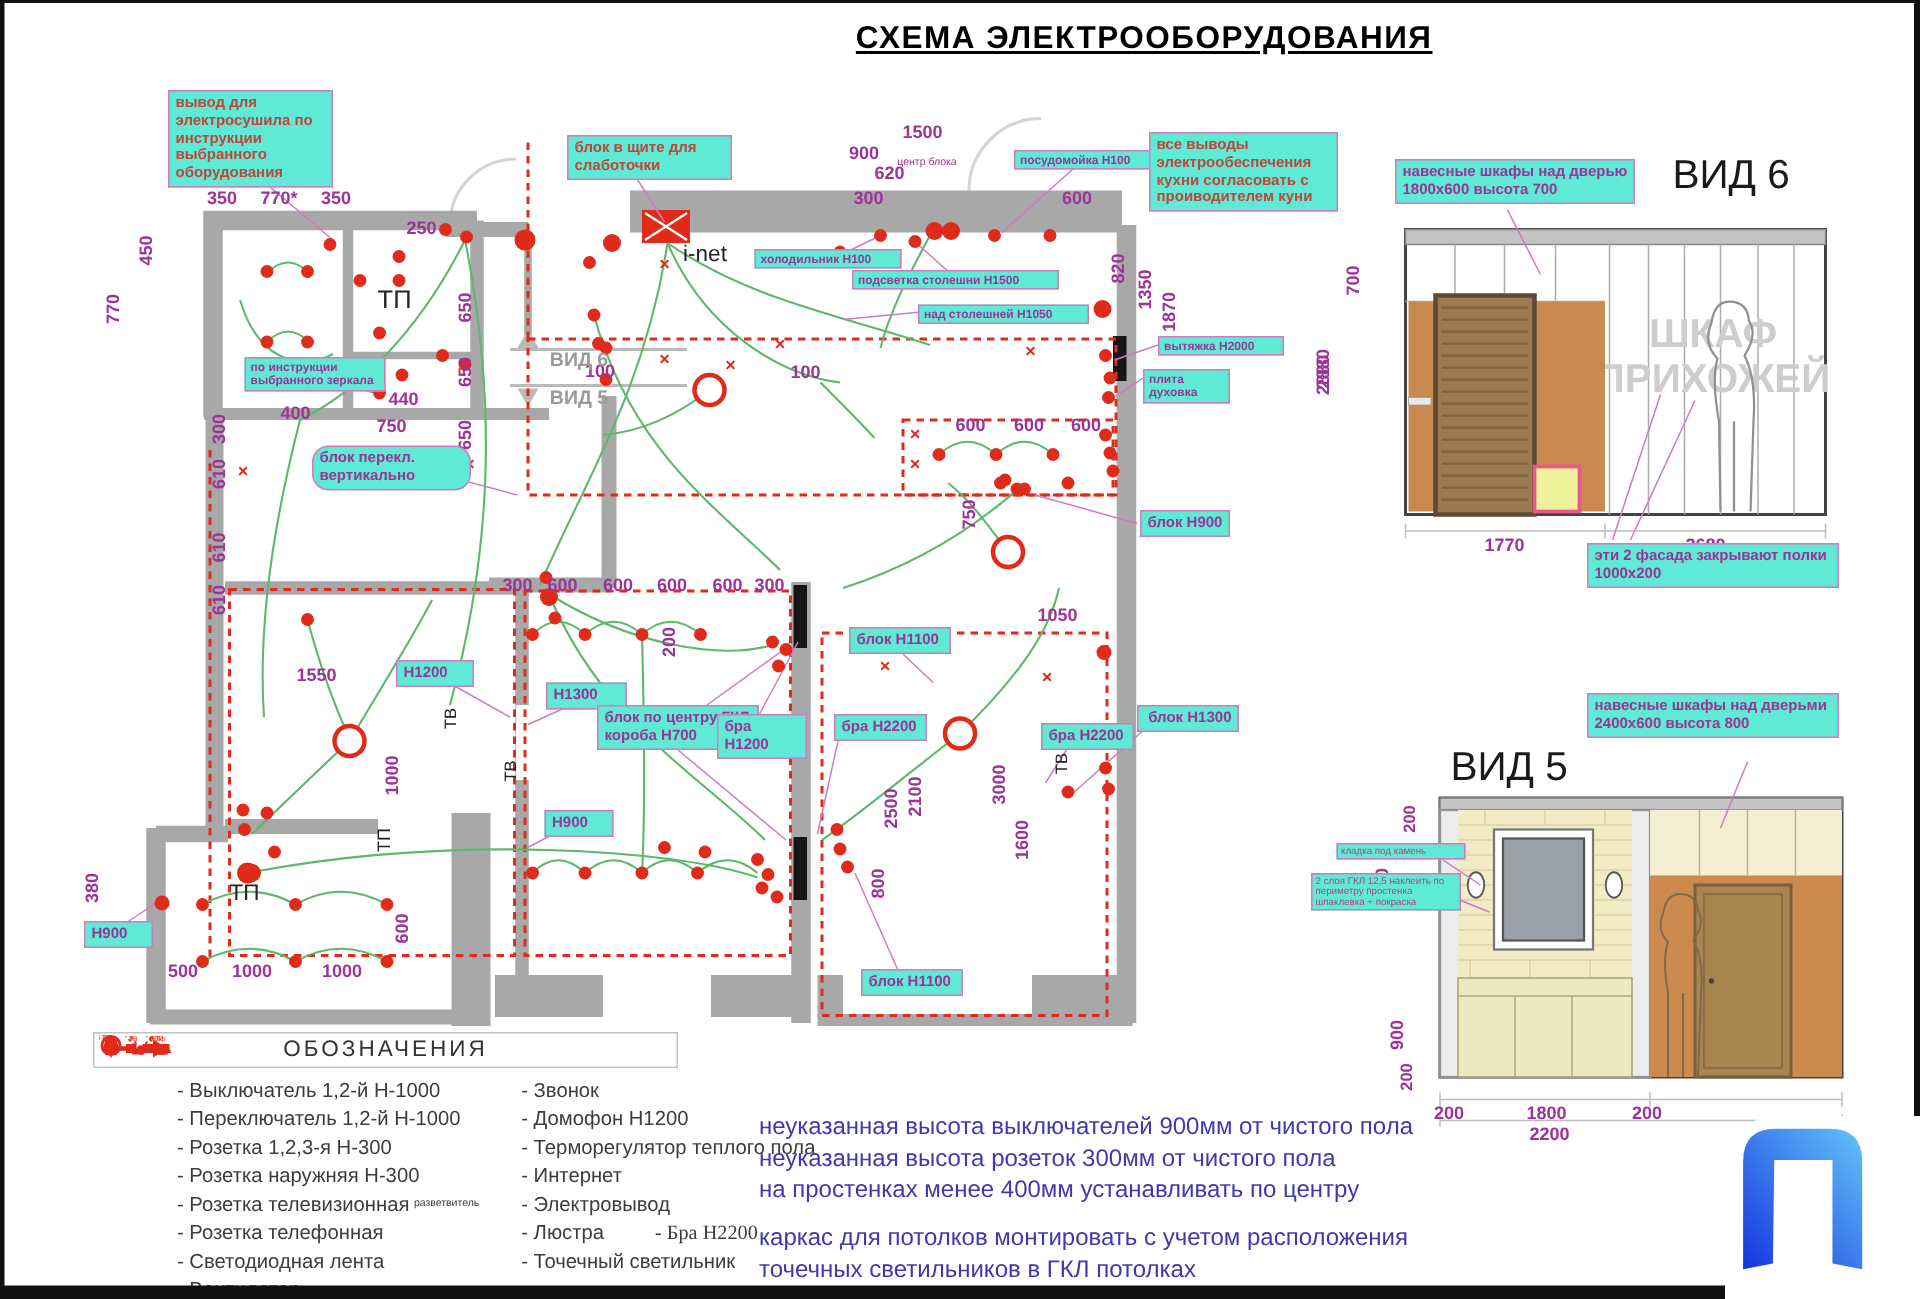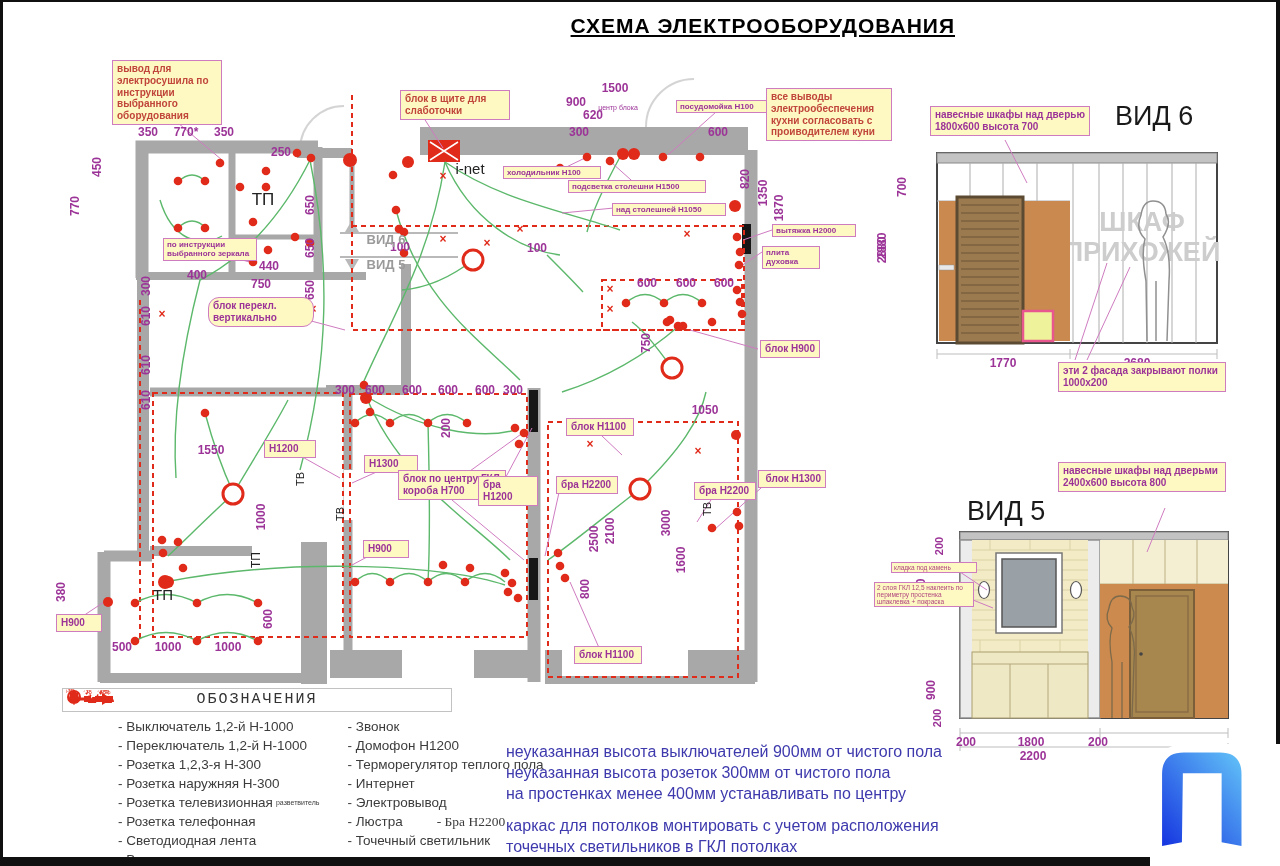--- a/index.html
+++ b/index.html
@@ -2,32 +2,32 @@
 <html><head>
 <meta charset="utf-8">
 <style>
   html,body{margin:0;padding:0;}
   body{width:1280px;height:866px;position:relative;background:#fff;overflow:hidden;
        font-family:"Liberation Sans",sans-serif;}
   #title{position:absolute;left:55px;top:14px;width:900px;text-align:right;
          font-size:21px;font-weight:bold;color:#000000;letter-spacing:1px;text-decoration:underline;}
   svg{position:absolute;left:0;top:0;}
   #plan{left:0;top:0;}
-  .callout{position:absolute;border:1px solid #cf7bc0;background:#fef9c3;color:#9c3498;
+  .callout{position:absolute;border:1px solid #cf7bc0;background:#5eead4;color:#9c3498;
            font-weight:bold;font-size:10px;line-height:1.18;padding:2px 4px;z-index:6;}
   .callout.red{color:#c0453b;}
   .callout.sm{font-size:8px;padding:1px 3px;}
   .callout.tiny{font-size:6.5px;font-weight:normal;color:#b0457e;padding:1px 2px;line-height:1.1;}
   #view6,#view5{position:absolute;width:405px;overflow:visible;}
   #view6{left:875px;top:95px;height:315px;}
   #view5{left:875px;top:440px;height:335px;}
   #view6 svg,#view5 svg{position:static;}
   #legend{position:absolute;left:62px;top:688px;width:440px;z-index:4;}
   .legend-header{border:1px solid #c2c2c2;width:388px;text-align:center;font-size:15px;
-                 color:#333;padding:2px 0 3px;letter-spacing:2px;margin-bottom:5px;font-family:Liberation Mono, monospace;}
+                 color:#333;padding:2px 0 3px;letter-spacing:2px;margin-bottom:5px;}
   .legend-cols{display:flex;}
   .lcol{display:flex;flex-direction:column;}
   .lcol1{width:262px;}
   .lrow{display:flex;align-items:center;height:19px;font-size:13.5px;color:#3c3c3c;white-space:nowrap;}
   .licon{display:flex;justify-content:flex-end;align-items:center;}
   .lcol1 .licon{width:56px;}
   .lcol2 .licon{width:28px;}
   .lsub{font-size:7px;margin-left:3px;color:#3c3c3c;}
   .lextra{margin-left:34px;display:flex;align-items:center;font-family:Liberation Serif, serif;}
   #notes{position:absolute;left:506px;top:742px;color:#3e3aad;font-size:16px;line-height:1.3;z-index:4;}
@@ -581,21 +581,21 @@
     <path d="M12,108 V32 Q12,9 35,9 H73 Q96,9 96,32 V108 L75,104 V31 H34 L33,104 Z" fill="url(#lg)"></path>
   </svg>
 </div>
 
 <div class="edge" id="edge-b"></div>
 <div class="edge" id="edge-l"></div>
 <div class="edge" id="edge-r"></div>
 <div class="edge" id="edge-t"></div>
 
 <div class="callout red" style="left: 112px; top: 60px; width: 100px;">вывод для электросушила по инструкции выбранного оборудования</div>
-<div class="callout red" style="left: 378px; top: 90px; width: 100px; margin-left: 22px;">блок в щите для слаботочки</div>
+<div class="callout red" style="left: 378px; top: 90px; width: 100px;">блок в щите для слаботочки</div>
 <div class="callout sm" style="left: 676px; top: 100px; width: 92px;">посудомойка Н100</div>
 <div class="callout red" style="left: 766px; top: 88px; width: 116px;">все выводы электрообеспечения кухни согласовать с проиводителем куни</div>
 <div class="callout sm" style="left: 163px; top: 238px; width: 86px;">по инструкции выбранного зеркала</div>
 <div class="callout" style="left: 208px; top: 297px; width: 96px; border-radius: 11px;">блок перекл. вертикально</div>
 <div class="callout sm" style="left: 503px; top: 166px; width: 90px;">холодильник Н100</div>
 <div class="callout sm" style="left: 568px; top: 180px; width: 130px;">подсветка столешни Н1500</div>
 <div class="callout sm" style="left: 612px; top: 203px; width: 106px;">над столешней Н1050</div>
 <div class="callout sm" style="left: 772px; top: 224px; width: 76px;">вытяжка Н2000</div>
 <div class="callout sm" style="left: 762px; top: 246px; width: 50px;">плита духовка</div>
 <div class="callout" style="left: 760px; top: 340px; width: 50px;">блок Н900</div>

